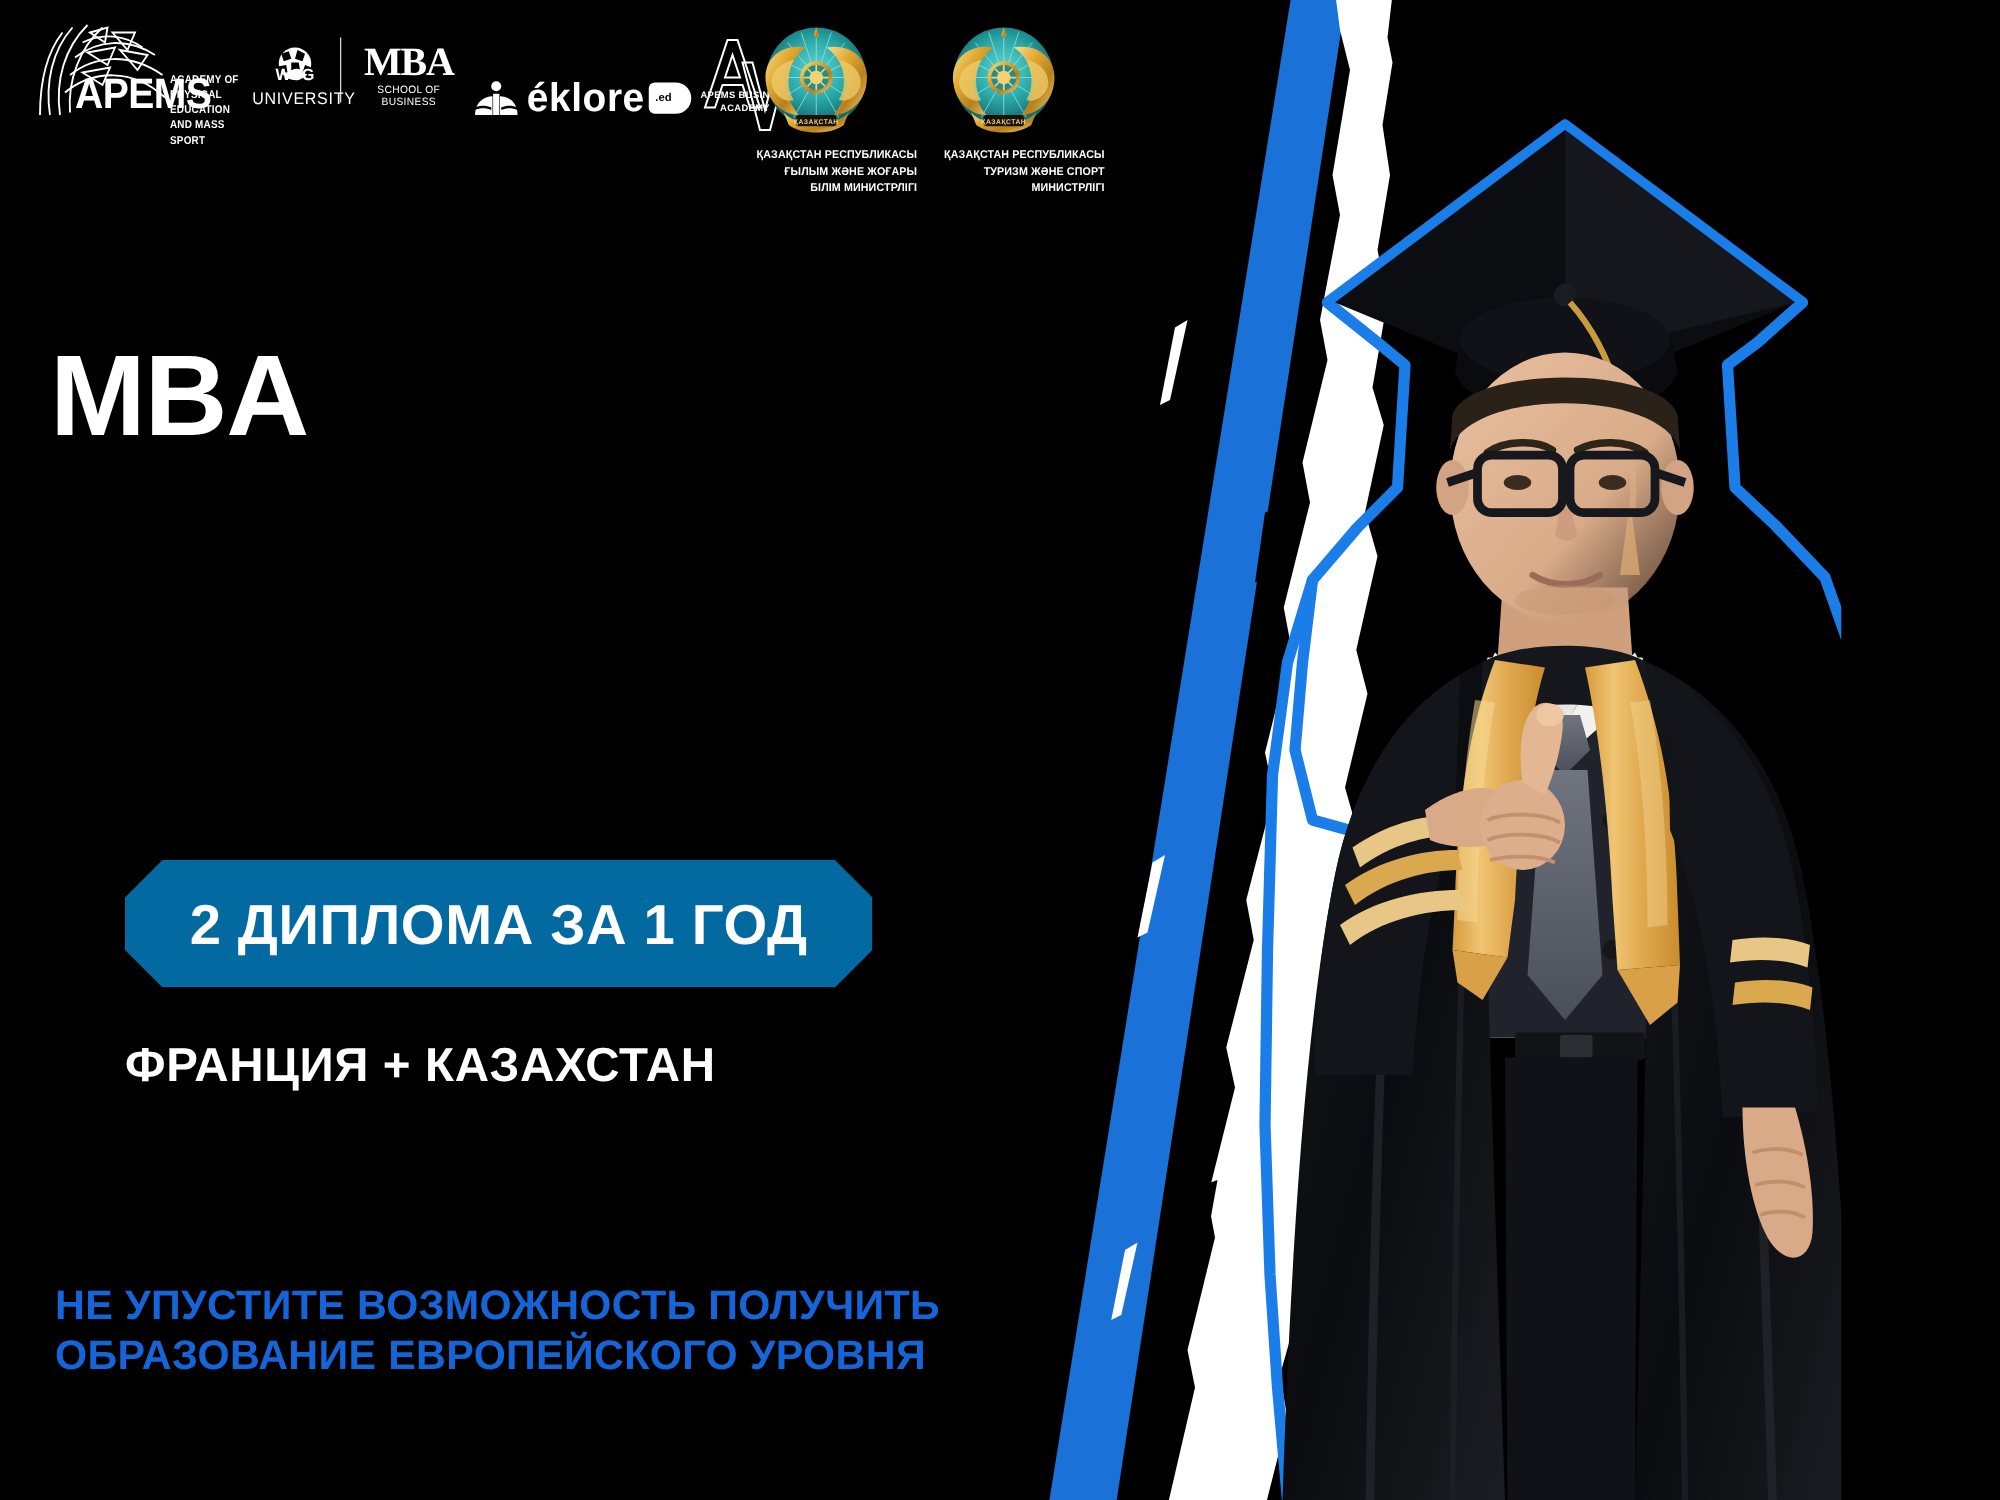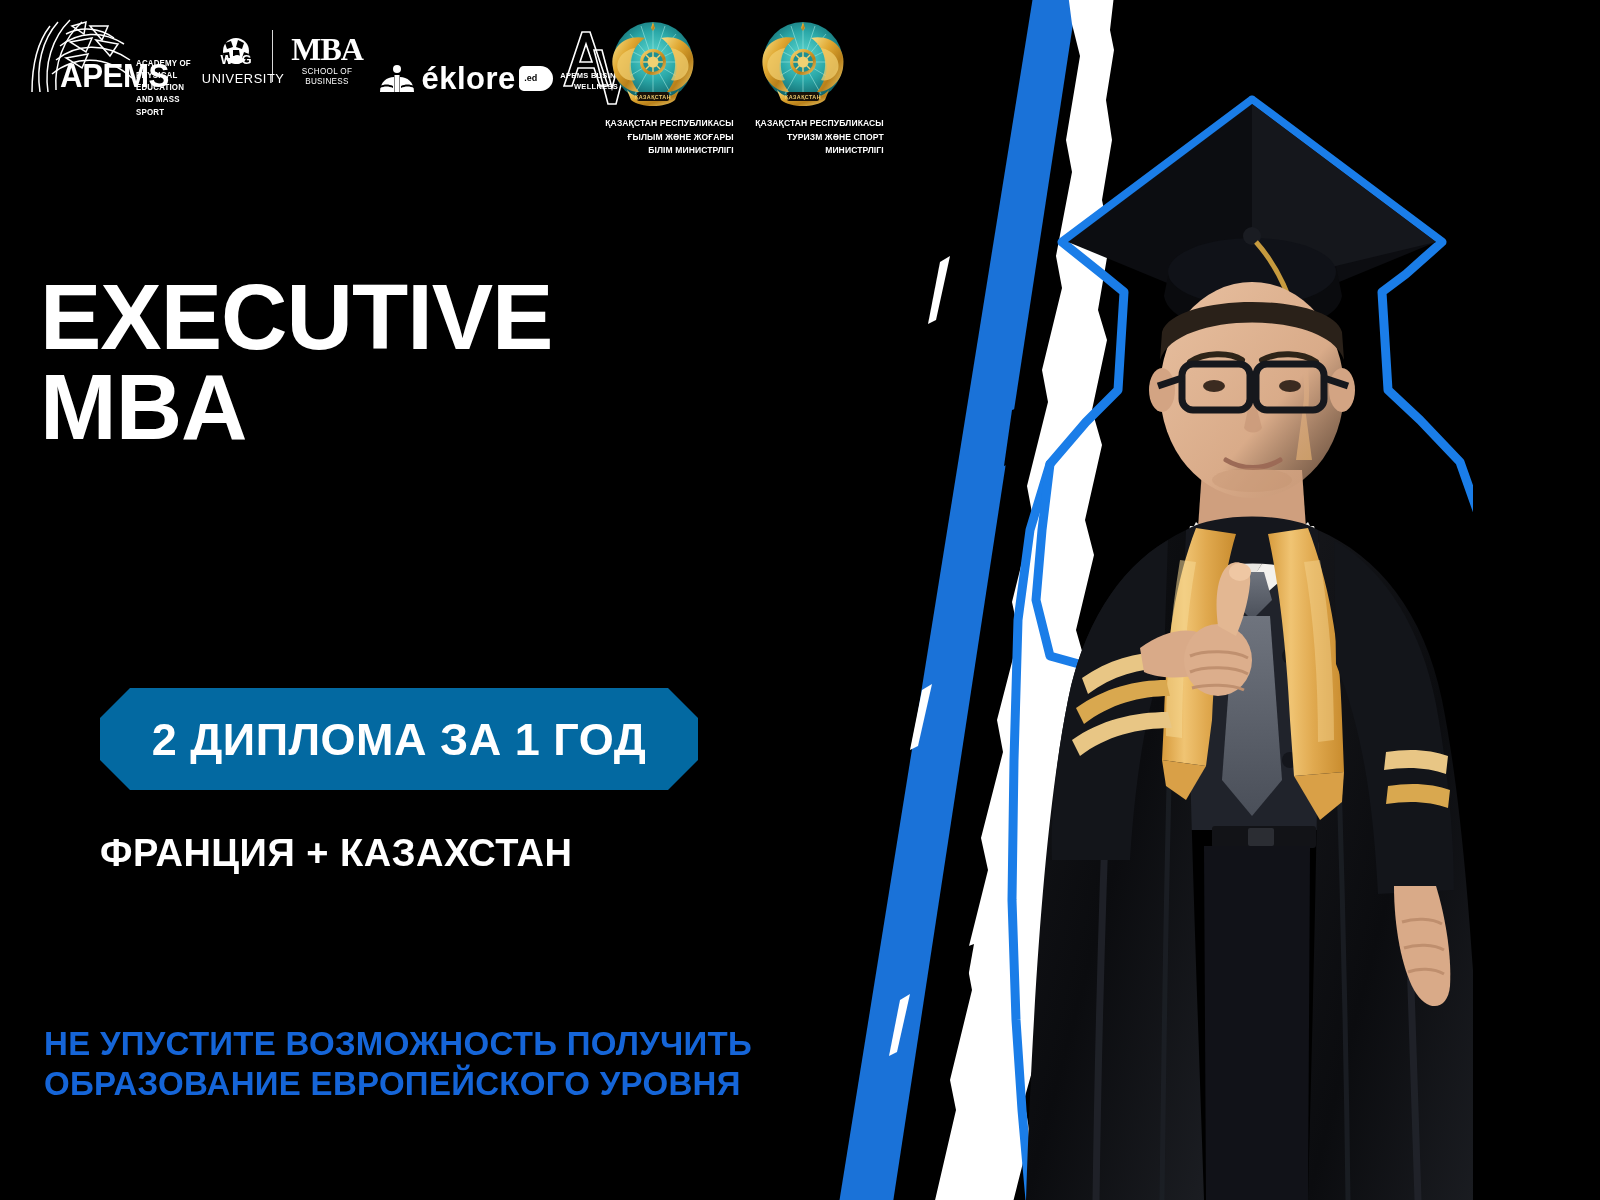--- a/index.html
+++ b/index.html
@@ -421,21 +421,21 @@
     </div>
 
     <div id="logo-aba">
       <svg viewBox="0 0 80 84" style="position:absolute;left:0;top:0;width:80px;height:84px;" aria-hidden="true">
         <path d="M26,6 L34,6 L52,60 L44,60 L38,42 L22,42 L16,60 L8,60 Z M24,36 L36,36 L30,18 Z" fill="none" stroke="#ffffff" stroke-width="1.6"></path>
         <path d="M38,24 L46,24 L56,62 L66,24 L74,24 L60,78 L52,78 Z" fill="none" stroke="#ffffff" stroke-width="1.6"></path>
         <rect x="2" y="44" width="76" height="20" fill="#000000" opacity="0.0"></rect>
       </svg>
       <div class="aba-sub">
         <div>APEMS  BUSINESS</div>
-        <div>WELLNESS</div>
+        <div>ACADEMY</div>
       </div>
     </div>
 
     <div class="ministry" id="ministry-science">
       <div class="emblem">
         <svg viewBox="0 0 96 96" aria-hidden="true">
           <defs>
             <radialGradient id="shanyrak1" cx="50%" cy="42%" r="55%">
               <stop offset="0%" stop-color="#5fd8d0"></stop>
               <stop offset="55%" stop-color="#2aa8a8"></stop>
@@ -551,21 +551,20 @@
         <div>ҚАЗАҚСТАН РЕСПУБЛИКАСЫ</div>
         <div>ТУРИЗМ ЖӘНЕ СПОРТ</div>
         <div>МИНИСТРЛІГІ</div>
       </div>
     </div>
 
   </div>
 
   <div id="headline-block">
     <div class="h-main">
-      <span>EXECUTIVE</span>
       <span class="line2">MBA</span>
     </div>
   </div>
 
 
   <div id="badge-diploma">
     <div class="badge-text">2 ДИПЛОМА ЗА 1 ГОД</div>
   </div>
 
   <div id="countries-line">ФРАНЦИЯ + КАЗАХСТАН</div>

